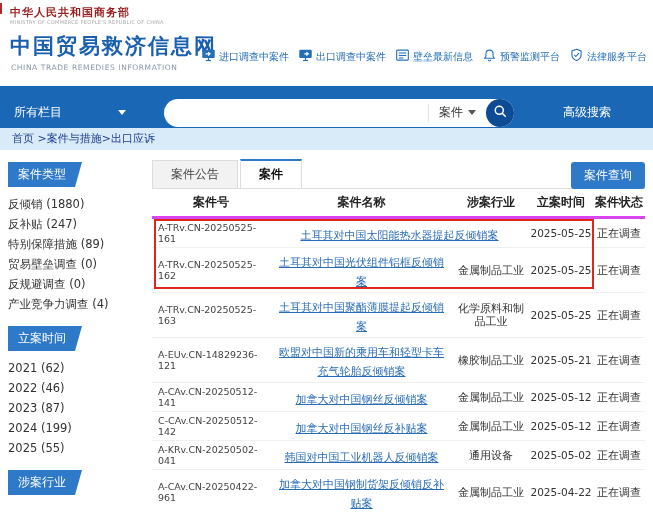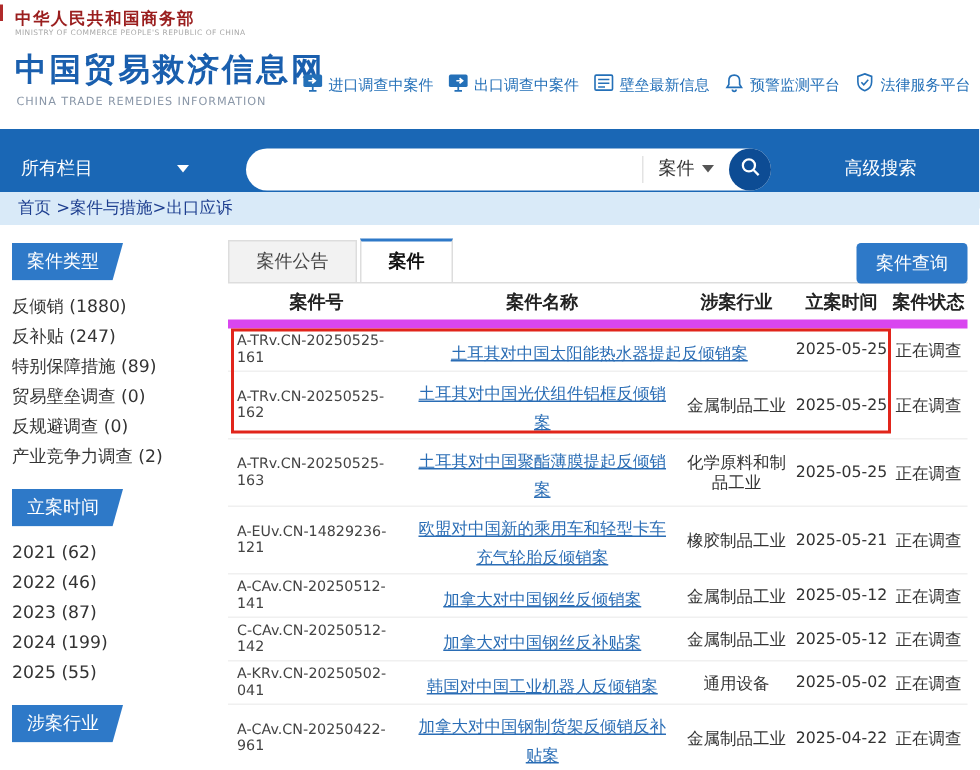--- a/index.html
+++ b/index.html
@@ -55,21 +55,21 @@
 
   .main { flex:1; margin-left:14px; position:relative; }
   .tabbar { display:flex; align-items:flex-end; border-bottom:1px solid #DDD; height:27px; position:relative; }
   .tab { padding:5px 18px; font-size:12px; color:#444; background:#F2F2F2;
          border:1px solid #DDD; border-bottom:none; margin-right:2px; cursor:pointer; }
   .tab.active { background:#fff; font-weight:bold; color:#111; border-top:2px solid #2E79C8; }
   .query-btn { position:absolute; right:0; top:0; background:#2E79C8; color:#fff; font-size:12px;
                padding:5px 13px; border:none; border-radius:3px; cursor:pointer; }
 
   .thead { display:flex; align-items:center; height:30px; font-size:12px; font-weight:bold;
-           color:#222; border-bottom:6px solid #d946ef; }
+           color:#222; border-bottom:3px solid #d946ef; }
   .trow { display:flex; align-items:center; border-bottom:1px solid #F0F0F0; padding:3px 0; min-height:28px; }
   .c1 { width:118px; padding-left:6px; font-size:9.5px; color:#444; }
   .c2 { flex:1; text-align:center; padding:0 4px; }
   .c2 a { color:#2A6DB5; font-size:11px; text-decoration:underline; cursor:pointer; }
   .c3 { width:76px; text-align:center; font-size:11px; color:#333; line-height:13px; }
   .c4 { width:64px; text-align:center; font-size:10.5px; color:#333; }
   .c5 { width:52px; text-align:center; font-size:11px; color:#333; }
   .thead .c1 { font-size:12px; text-align:center; padding-left:0; color:#222; }
   .thead .c3, .thead .c4, .thead .c5 { font-size:12px; color:#222; }
 
@@ -171,21 +171,21 @@
   <div class="content">
 
     <aside class="sidebar">
       <div class="side-sec">
         <div class="side-hd">案件类型</div>
         <div class="side-item">反倾销 (1880)</div>
         <div class="side-item">反补贴 (247)</div>
         <div class="side-item">特别保障措施 (89)</div>
         <div class="side-item">贸易壁垒调查 (0)</div>
         <div class="side-item">反规避调查 (0)</div>
-        <div class="side-item">产业竞争力调查 (2)</div>
+        <div class="side-item">产业竞争力调查 (4)</div>
       </div>
       <div class="side-sec">
         <div class="side-hd">立案时间</div>
         <div class="side-item">2021 (62)</div>
         <div class="side-item">2022 (46)</div>
         <div class="side-item">2023 (87)</div>
         <div class="side-item">2024 (199)</div>
         <div class="side-item">2025 (55)</div>
       </div>
       <div class="side-sec">

